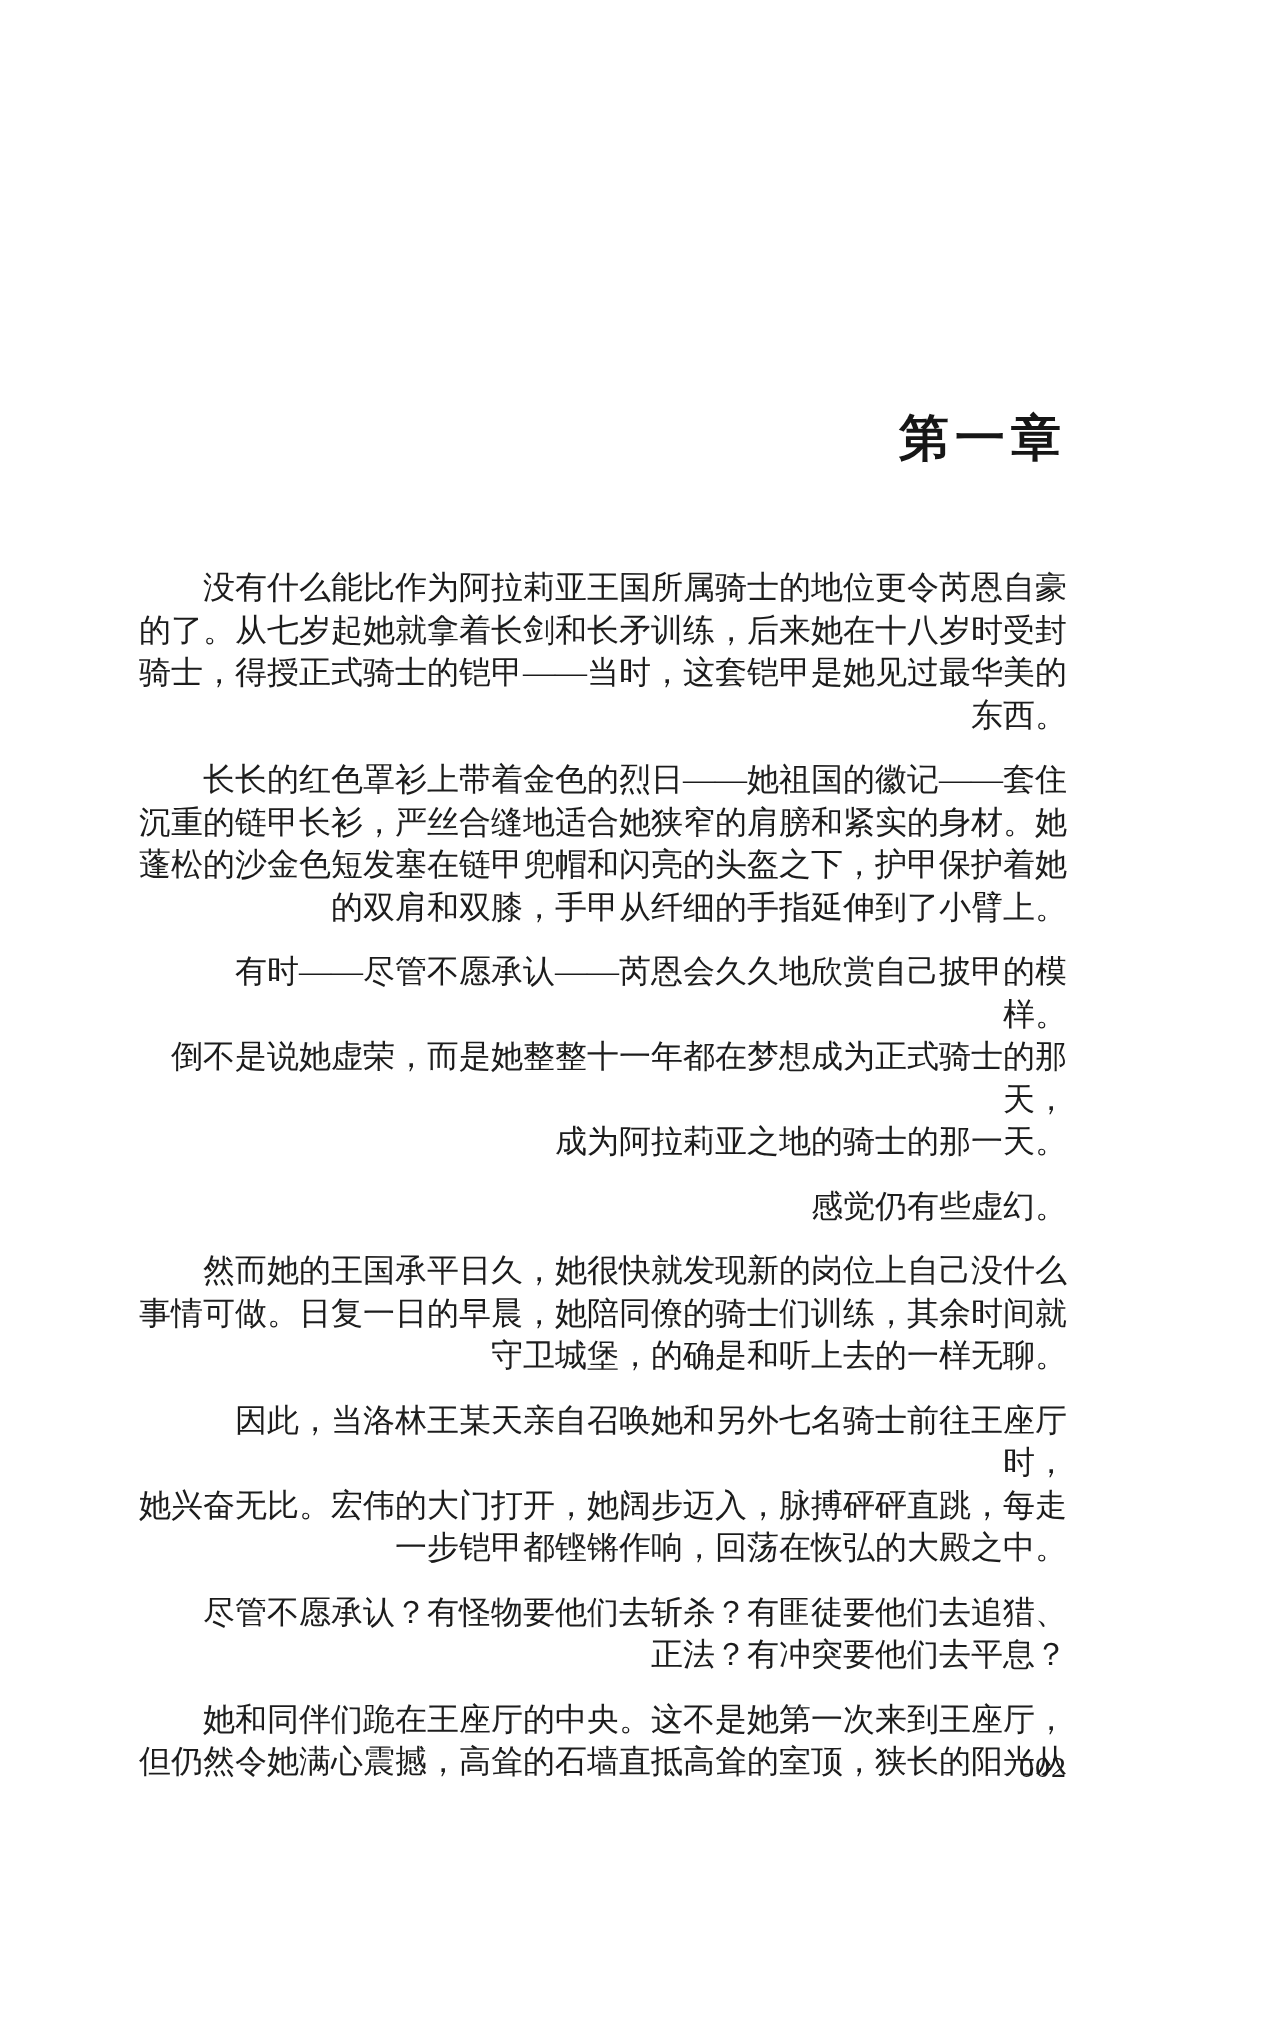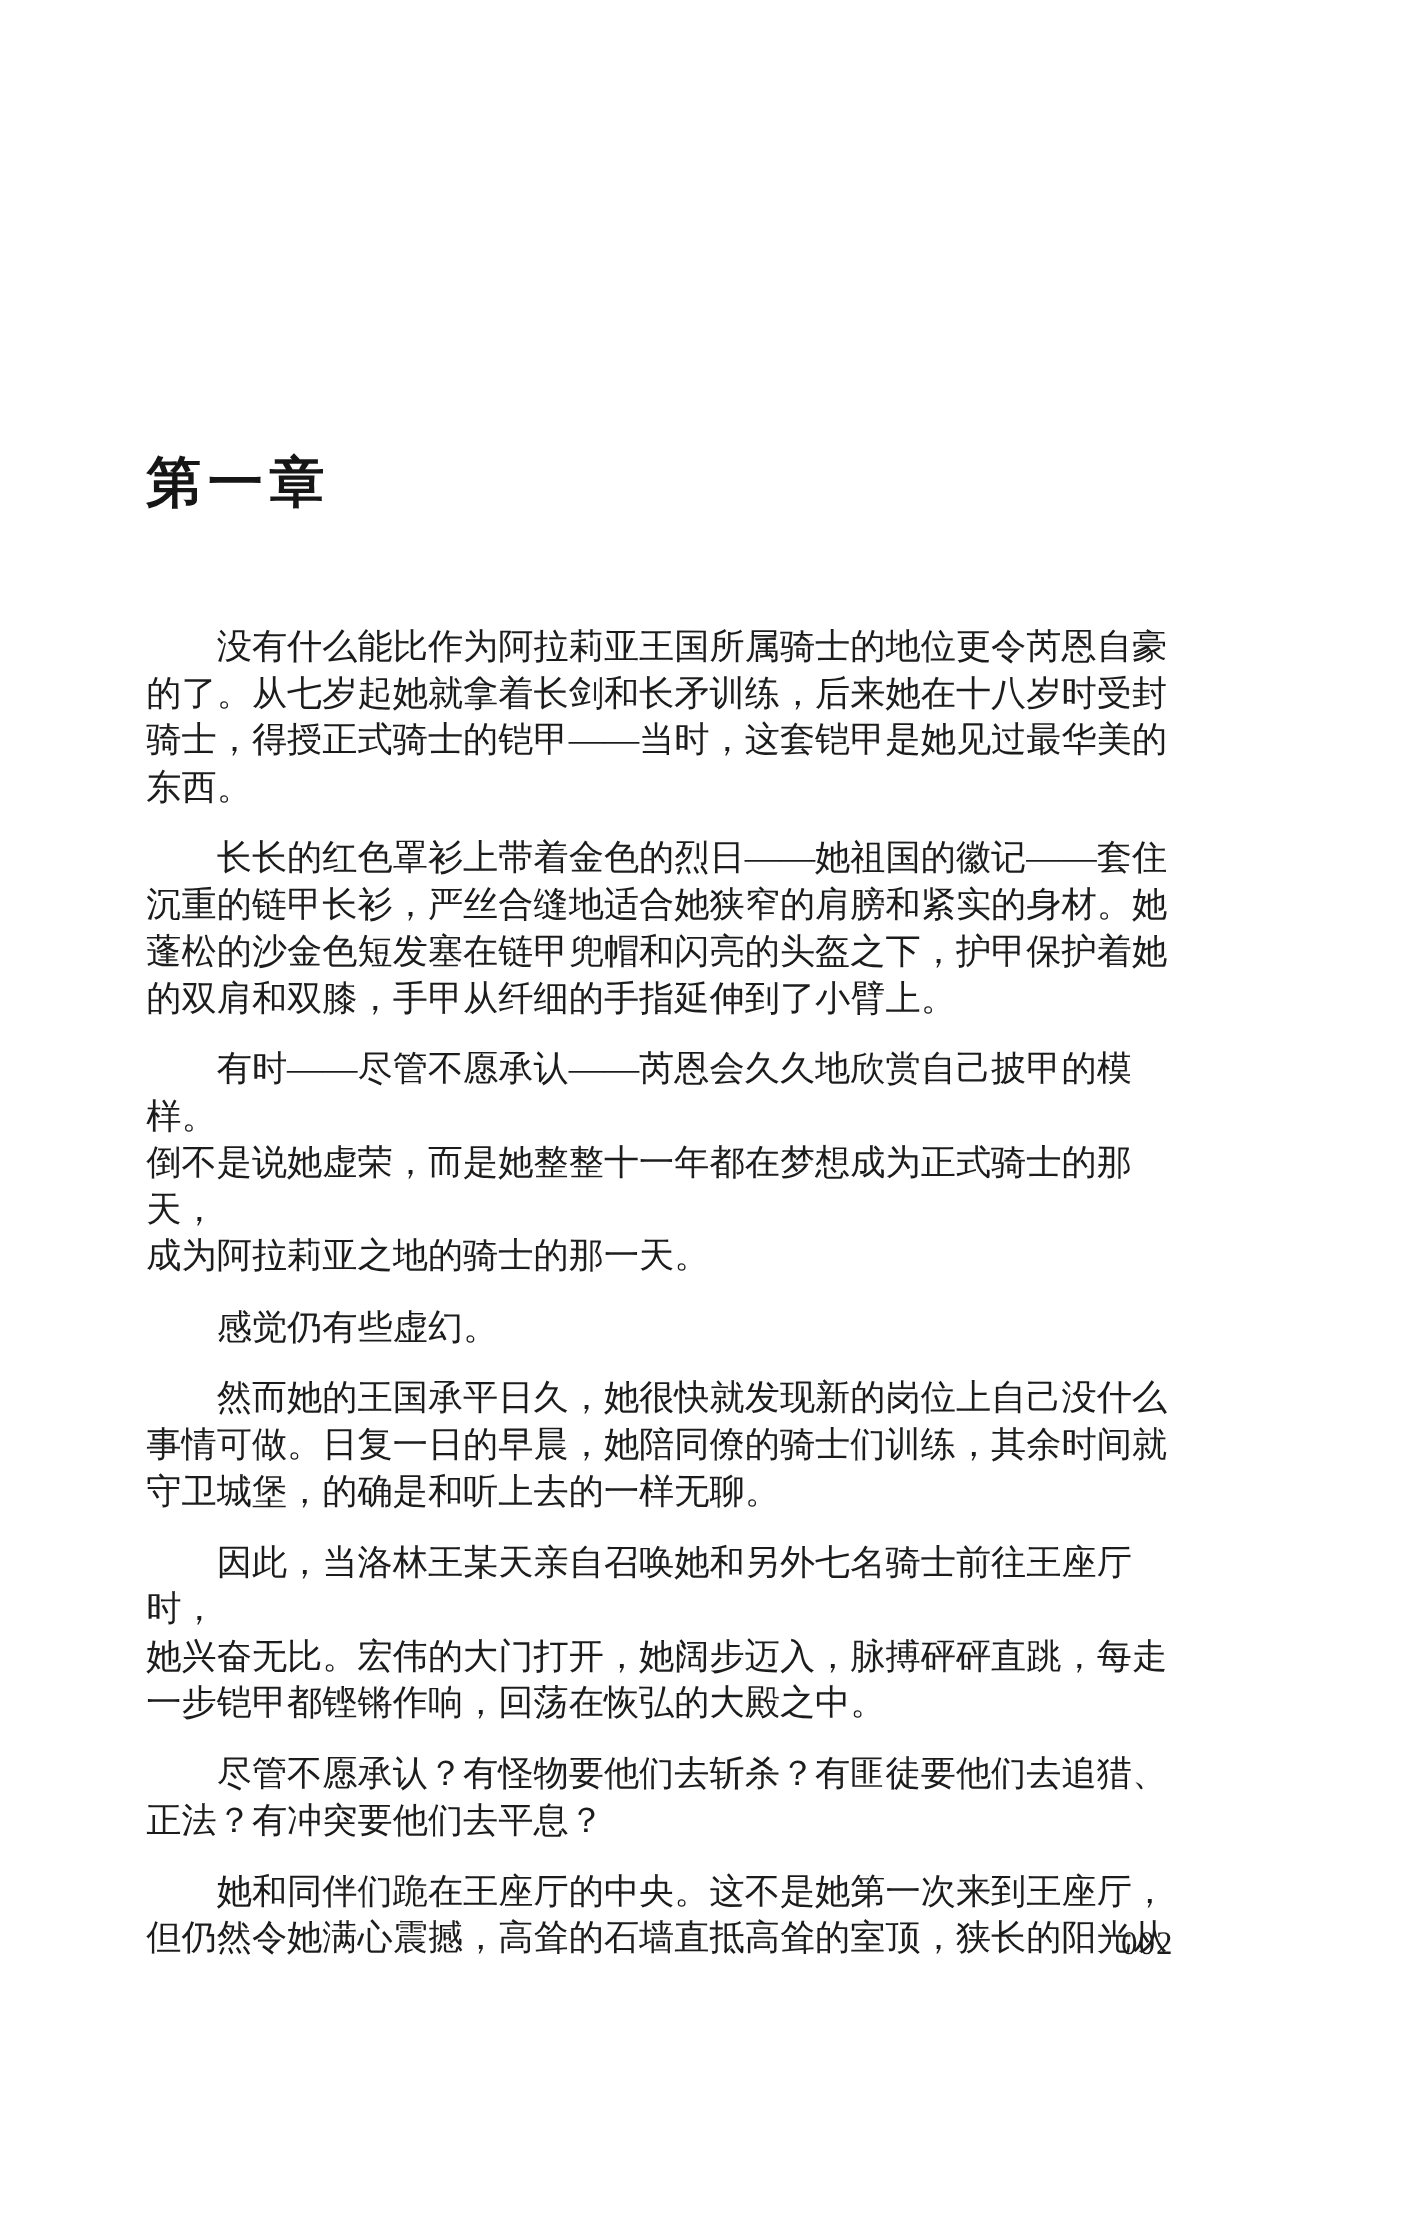--- a/index.html
+++ b/index.html
@@ -22,41 +22,41 @@
   }
   .content {
     position: absolute;
     left: 133px;
     top: 0;
     width: 934px;
   }
   .chapter-title {
     margin: 0;
     padding-top: 412px;
-    text-align: left;
+    text-align: right;
     font-size: 50px;
     line-height: 52px;
     font-weight: bold;
     letter-spacing: 6px;
     color: #161616;
     font-family: "Liberation Serif", "DejaVu Serif", serif;
   }
   .body-text {
     margin-top: 102px;
     font-size: 32px;
     line-height: 42.5px;
     text-align: justify;
     color: #1c1c1c;
   }
   .body-text p.para {
     margin: 0 0 22px 0;
     text-indent: 2em;
     white-space: pre-line;
     
-    text-align: left;
+    text-align: right;
   }
   .page-number {
     position: absolute;
     left: 133px;
     top: 1750px;
     width: 934px;
     text-align: right;
     font-size: 30px;
     line-height: 34px;
     letter-spacing: 1px;

